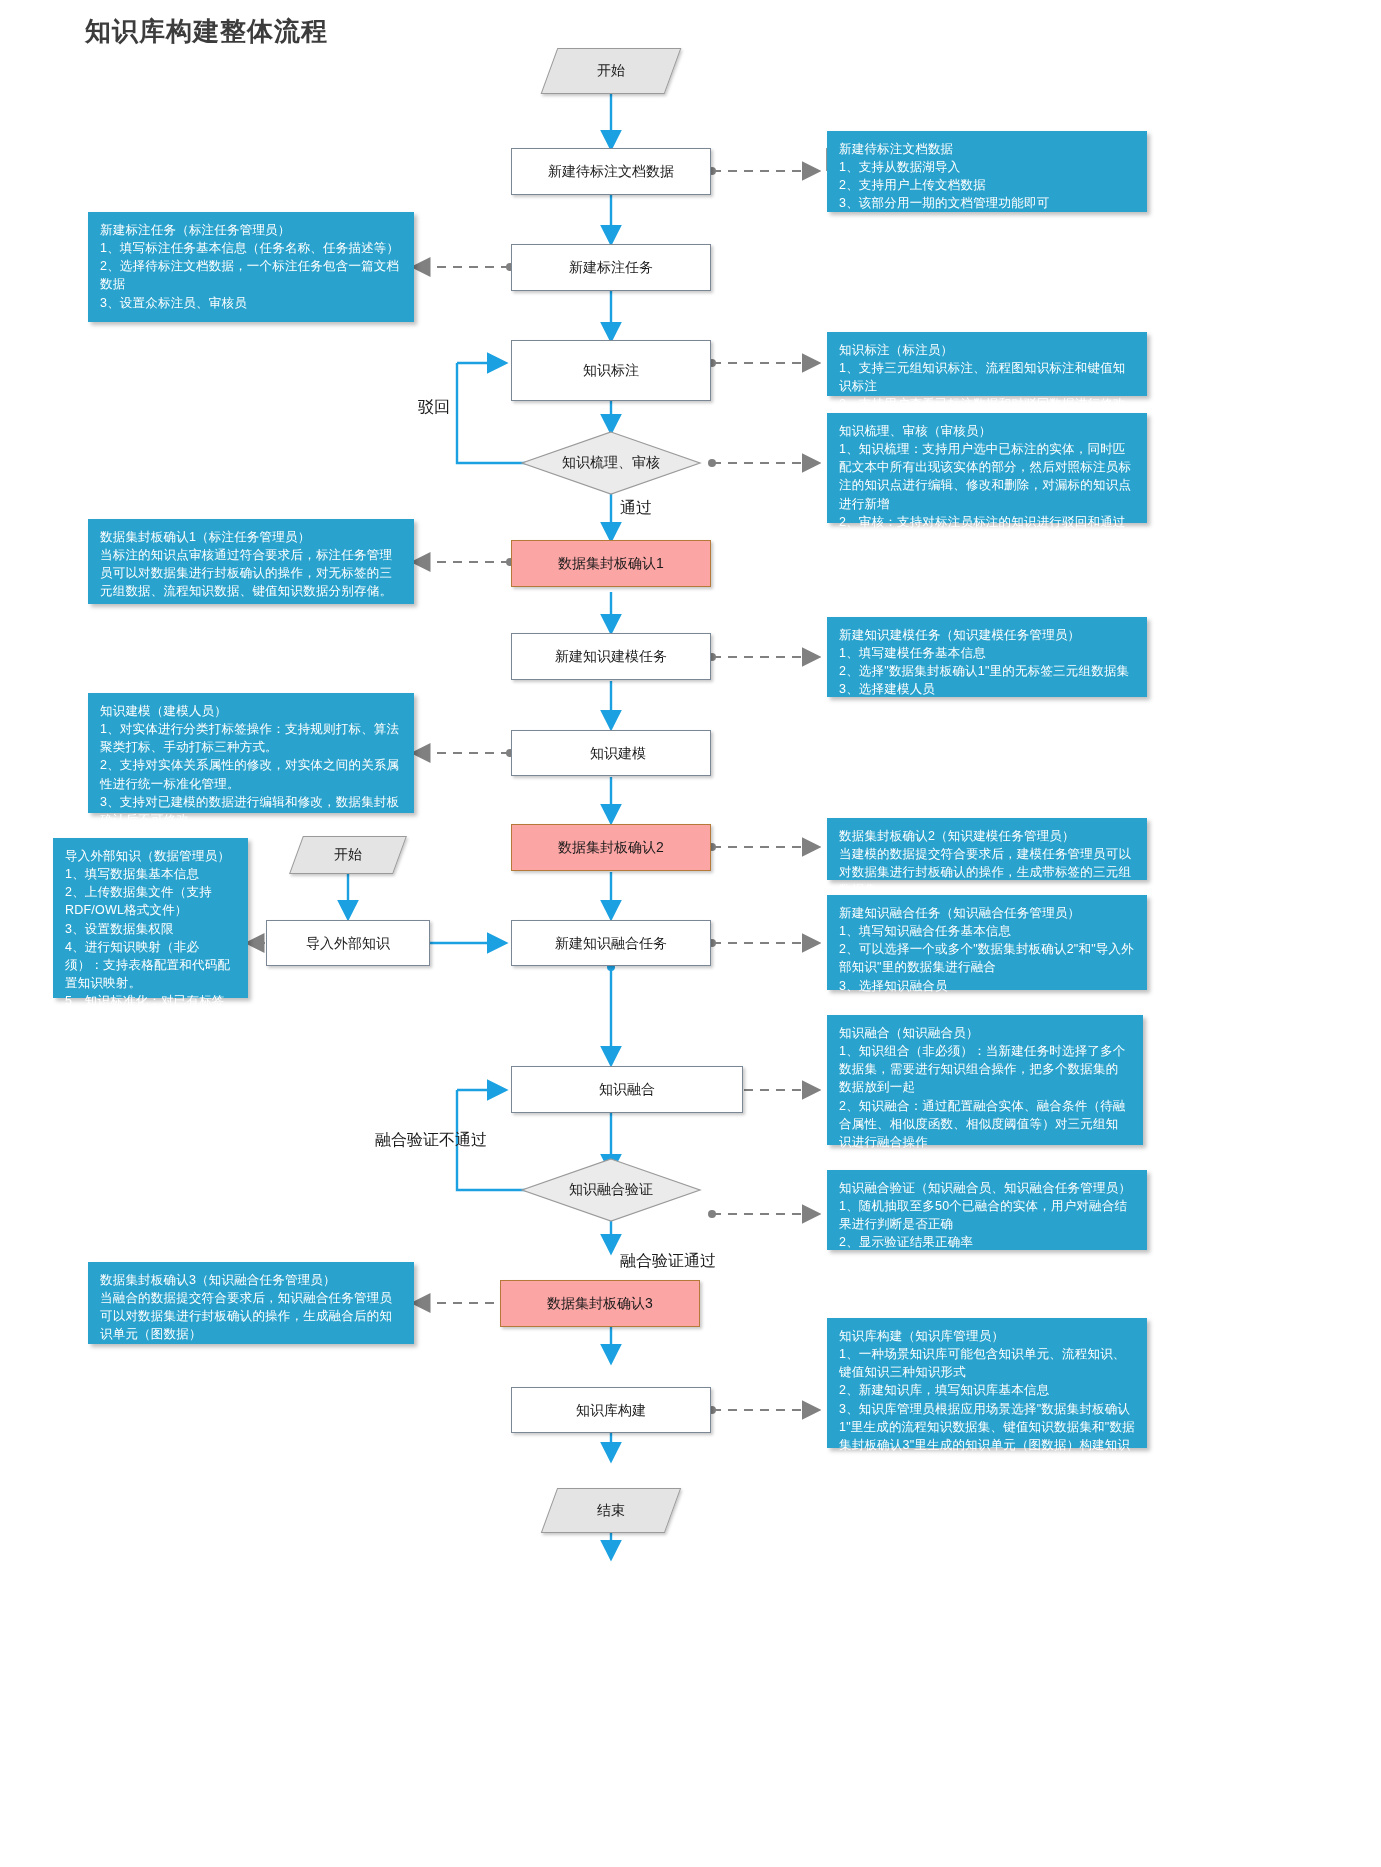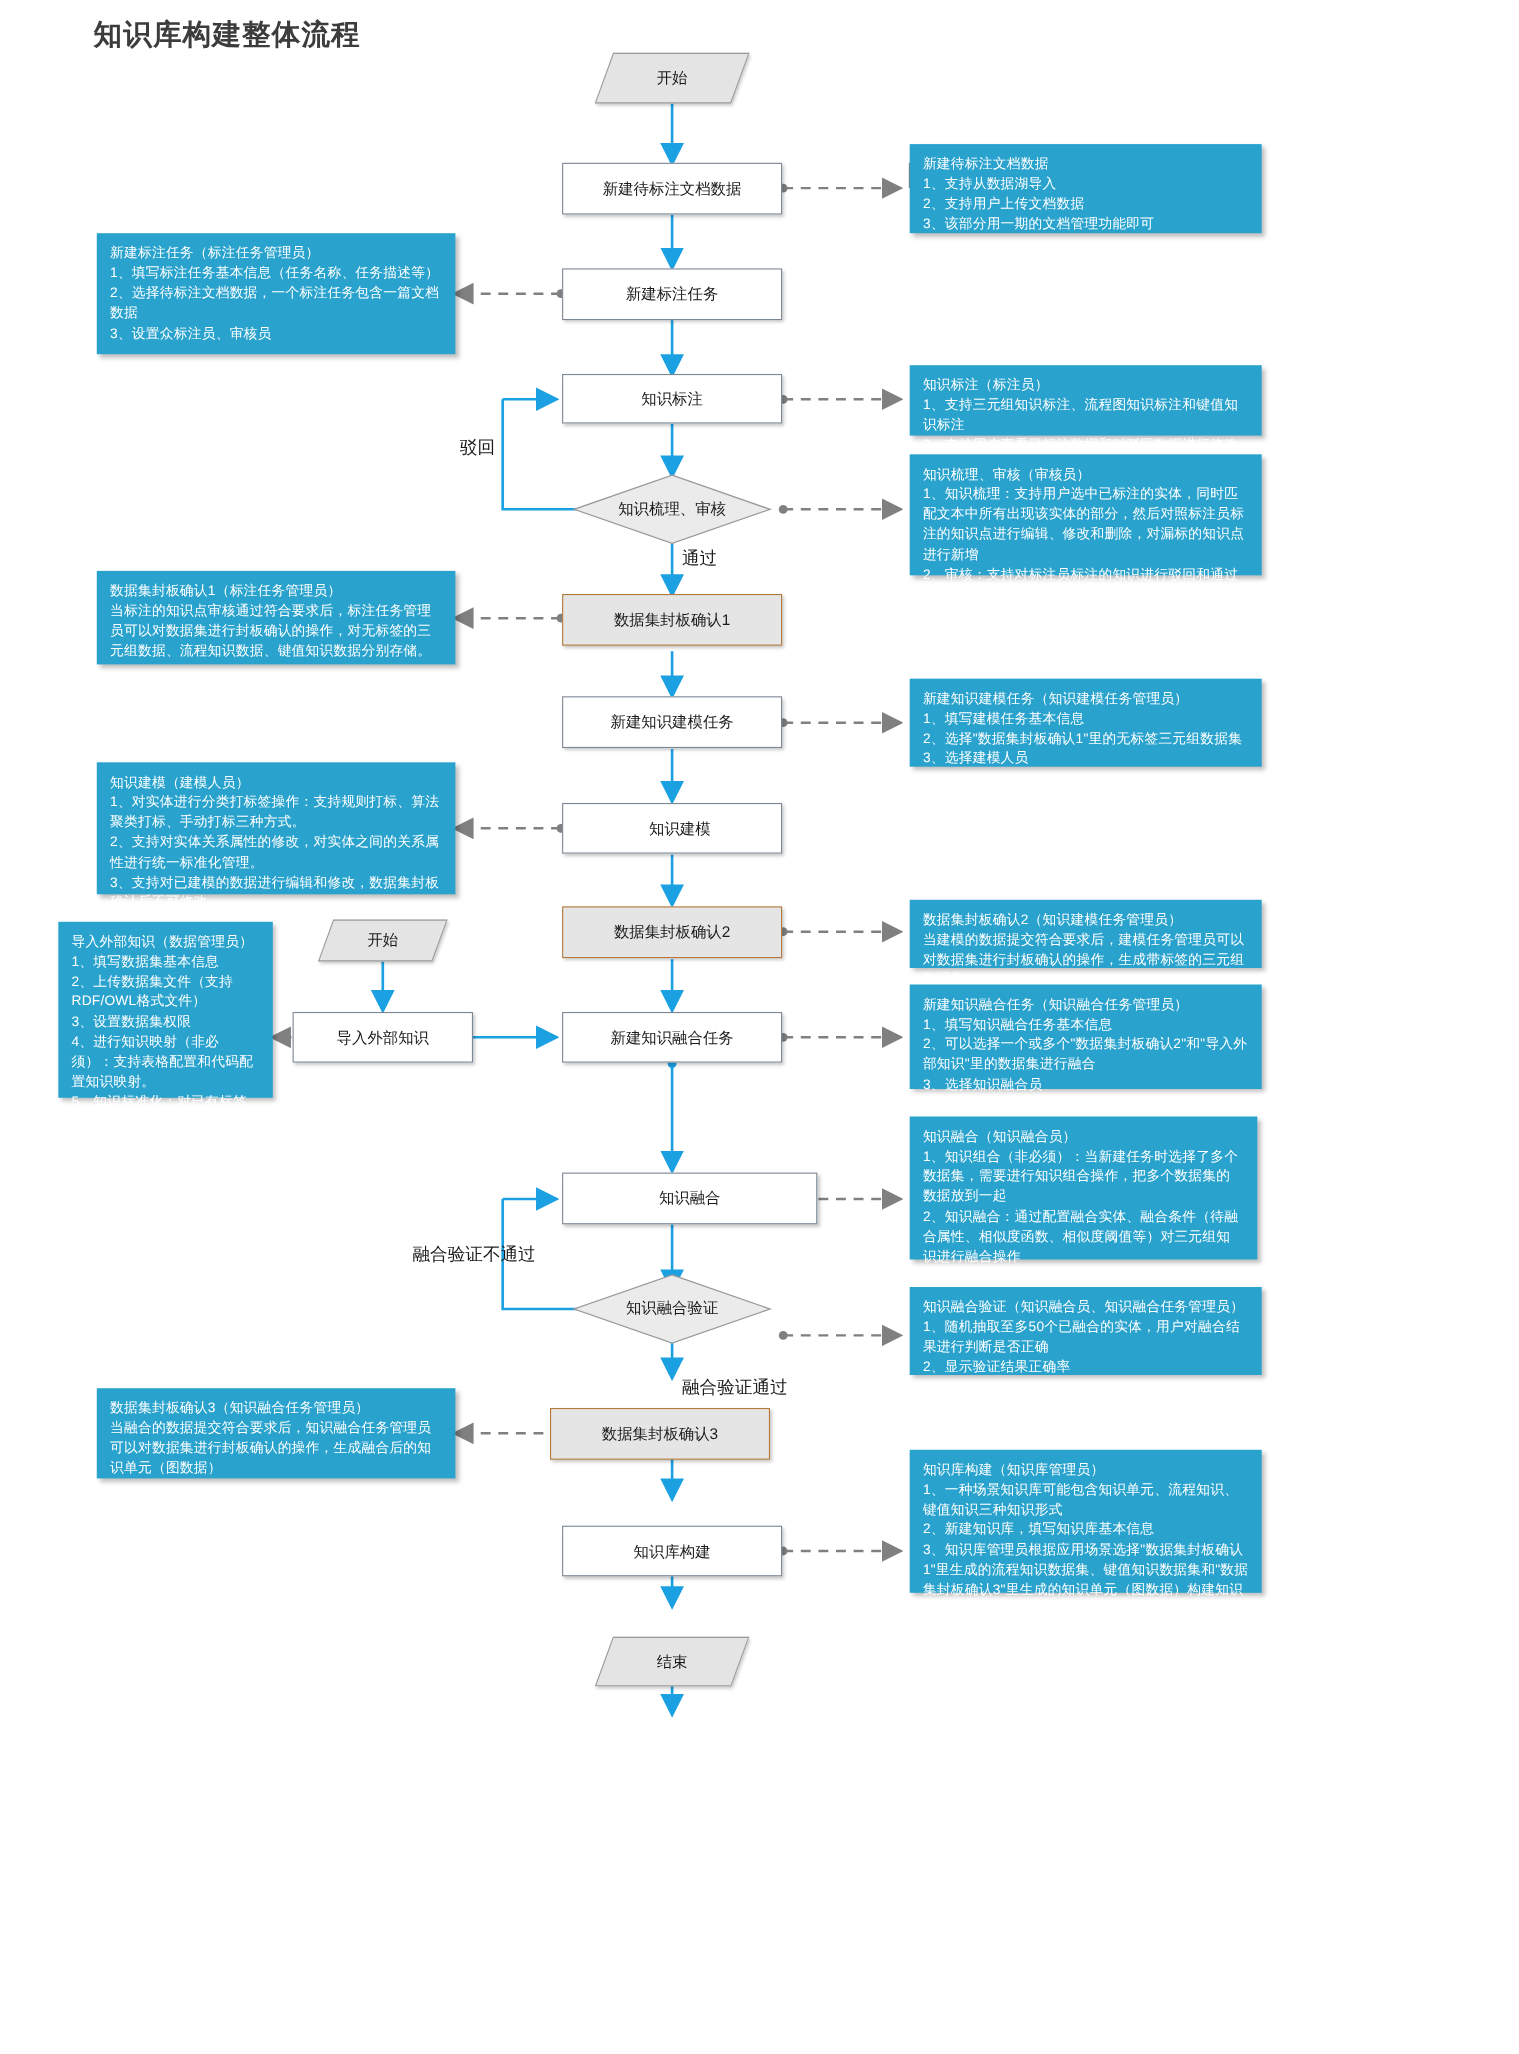--- a/index.html
+++ b/index.html
@@ -28,21 +28,21 @@
     font-size:14px;color:#1a1a1a;
     text-align:center;
     line-height:1.3;
   }
   .node.process{
     background:#ffffff;
     border:1px solid #7b8794;
     box-shadow:2px 2px 3px rgba(0,0,0,.22);
   }
   .node.highlight{
-    background:#e5e5e5;
+    background:#fca5a5;
     border:1px solid #b5793a;
     box-shadow:2px 2px 3px rgba(0,0,0,.22);
   }
   .term{
     position:absolute;
     display:flex;align-items:center;justify-content:center;
     font-size:14px;color:#1a1a1a;
   }
   .term .shape{
     position:absolute;inset:0;
@@ -186,21 +186,21 @@
 
   <div class="term" style="left:549px;top:48px;width:124px;height:46px;">
     <span class="shape"></span>
     <span class="lbl">开始</span>
   </div>
 
   <div class="node process" style="left:511px;top:148px;width:200px;height:47px;">新建待标注文档数据</div>
 
   <div class="node process" style="left:511px;top:244px;width:200px;height:47px;">新建标注任务</div>
 
-  <div class="node process" style="left:511px;top:340px;width:200px;height:45px;">知识标注</div>
+  <div class="node process" style="left:511px;top:340px;width:200px;height:61px;">知识标注</div>
 
   <div class="diamond" style="left:522px;top:432px;width:178px;height:62px;">
     <span class="lbl">知识梳理、审核</span>
   </div>
 
   <div class="node highlight" style="left:511px;top:540px;width:200px;height:47px;">数据集封板确认1</div>
 
   <div class="node process" style="left:511px;top:633px;width:200px;height:47px;">新建知识建模任务</div>
 
   <div class="node process" style="left:511px;top:730px;width:200px;height:46px;padding-left:14px;">知识建模</div>

